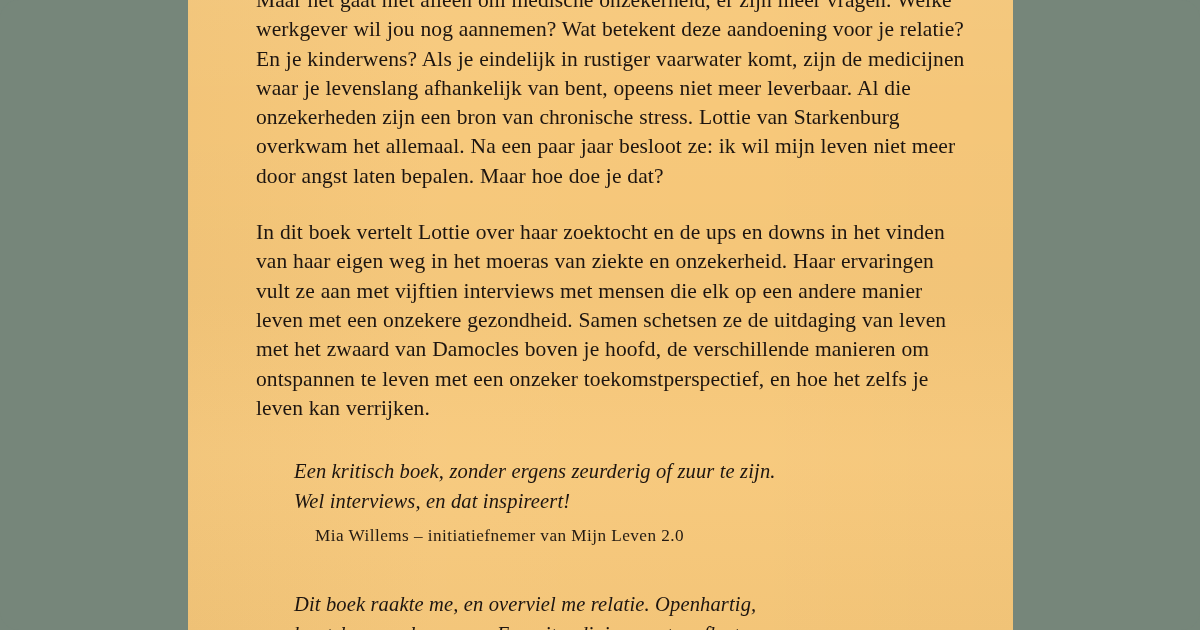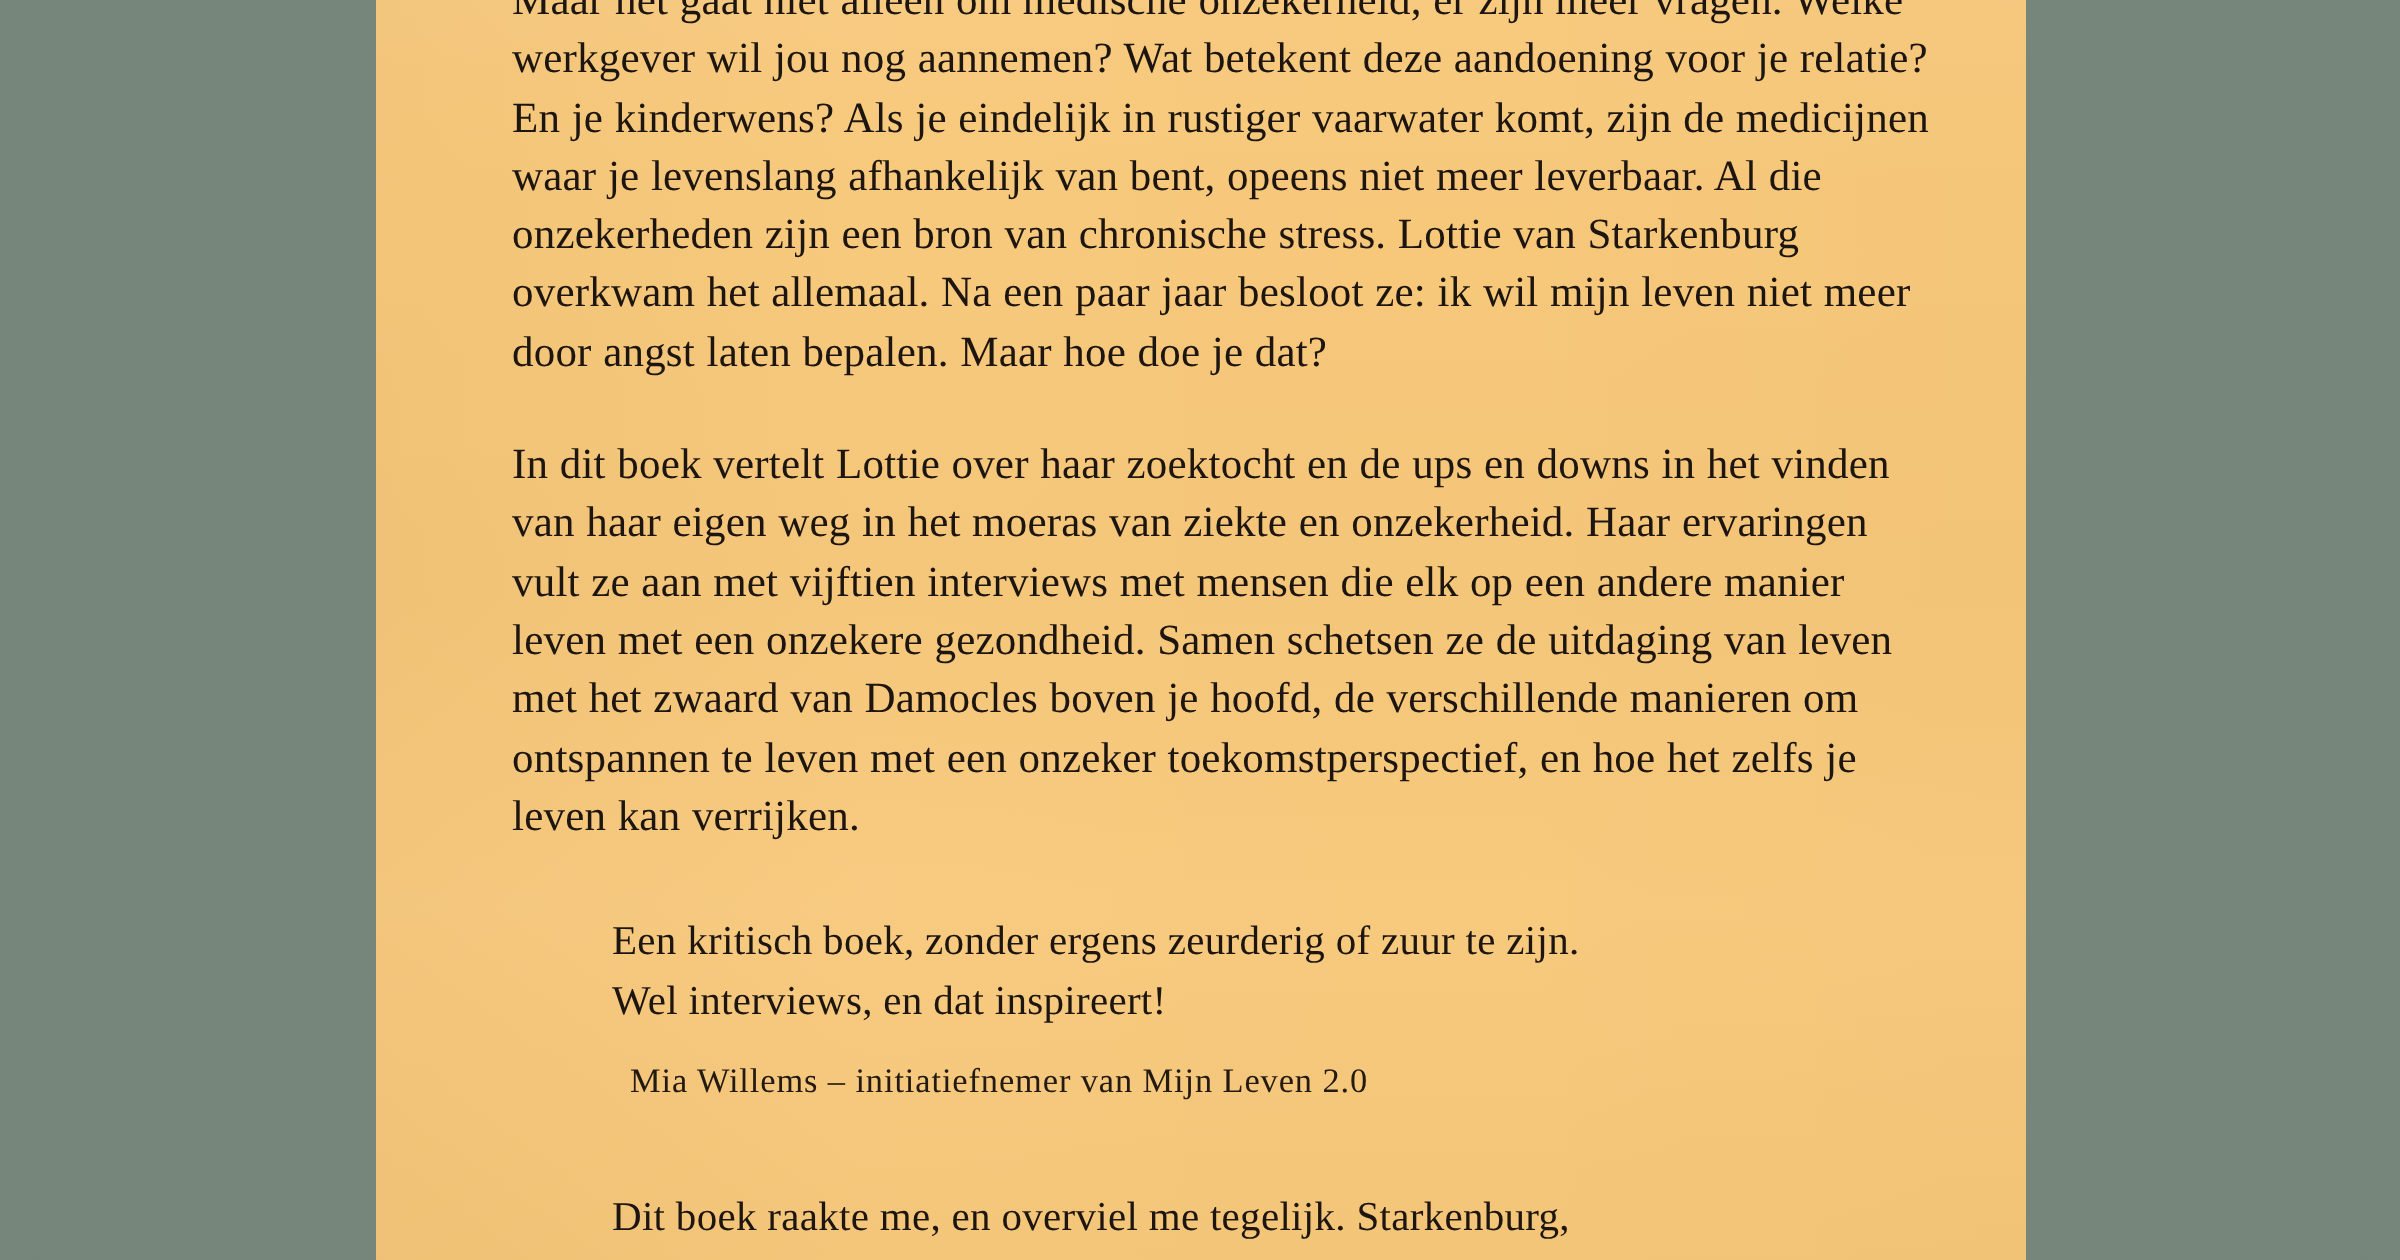--- a/index.html
+++ b/index.html
@@ -80,22 +80,23 @@
 
   .quote-block {
     margin-top: 34px;
     padding-left: 38px;
   }
   .quote-block.second {
     margin-top: 42px;
   }
 
   .quote-text {
-    margin: 12px;
+    margin: 0;
     color: #1d1510;
+    font-style: italic;
     font-size: 20.5px;
     line-height: 29.5px;
     letter-spacing: 0.15px;
   }
   .quote-line { display: block; }
 
   .quote-attrib {
     margin: 7px 0 0 0;
     padding-left: 21px;
     color: #231a12;
@@ -123,21 +124,21 @@
       <div class="quote-block first">
         <div class="quote-text">
           <span class="quote-line">Een kritisch boek, zonder ergens zeurderig of zuur te zijn.</span>
           <span class="quote-line">Wel interviews, en dat inspireert!</span>
         </div>
         <p class="quote-attrib">Mia Willems – initiatiefnemer van Mijn Leven 2.0</p>
       </div>
 
       <div class="quote-block second">
         <div class="quote-text">
-          <span class="quote-line">Dit boek raakte me, en overviel me tegelijk. Starkenburg,</span>
+          <span class="quote-line">Dit boek raakte me, en overviel me relatie. Openhartig,</span>
           <span class="quote-line">kwetsbaar en leerzaam. Een uitnodiging om te reflecteren op</span>
 
         </div>
 
       </div>
 
     </div>
   </div>
 
 </div>

